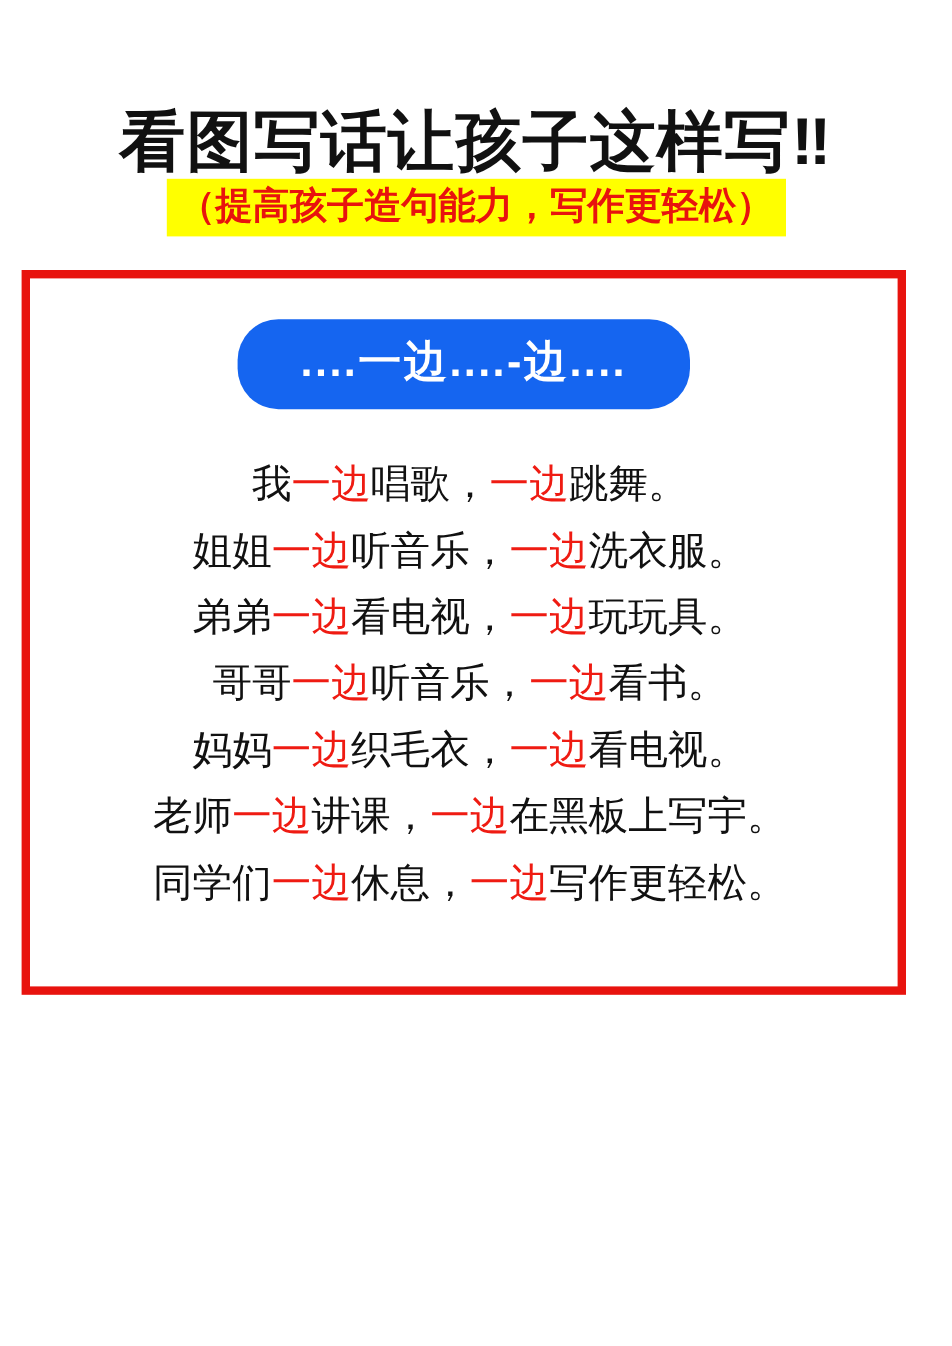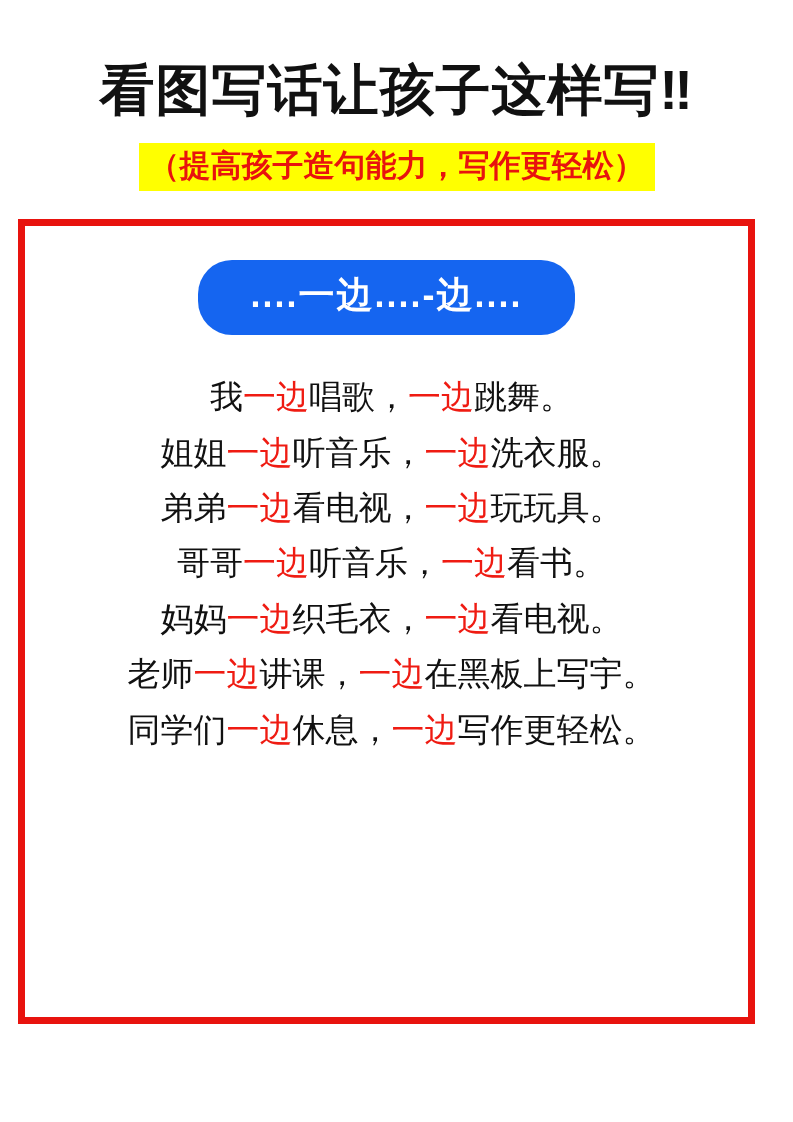--- a/index.html
+++ b/index.html
@@ -19,43 +19,42 @@
     position: relative;
     box-sizing: border-box;
     padding: 0;
   }
   .title {
     text-align: center;
     font-size: 55px;
     font-weight: bold;
     color: #111111;
     letter-spacing: 1px;
-    margin-top: 60px;
+    margin-top: 88px;
     line-height: 1.1;
     white-space: nowrap;
   }
   .subtitle-wrap {
     display: flex;
     justify-content: center;
-    margin-top: 22px;
   }
   .subtitle {
     background: #ffff00;
     color: #e8130e;
     font-size: 31px;
     font-weight: bold;
     padding: 5px 10px 8px 10px;
     line-height: 1.15;
     white-space: nowrap;
   }
   .frame {
     margin: 28px 38px 0 18px;
     border: 7px solid #e8130e;
     box-sizing: border-box;
-    height: 805px;
+    height: 604px;
     padding: 34px 20px 20px 20px;
   }
   .pill-wrap {
     display: flex;
     justify-content: center;
   }
   .pill {
     background: #1565f0;
     color: #ffffff;
     border-radius: 34px;

